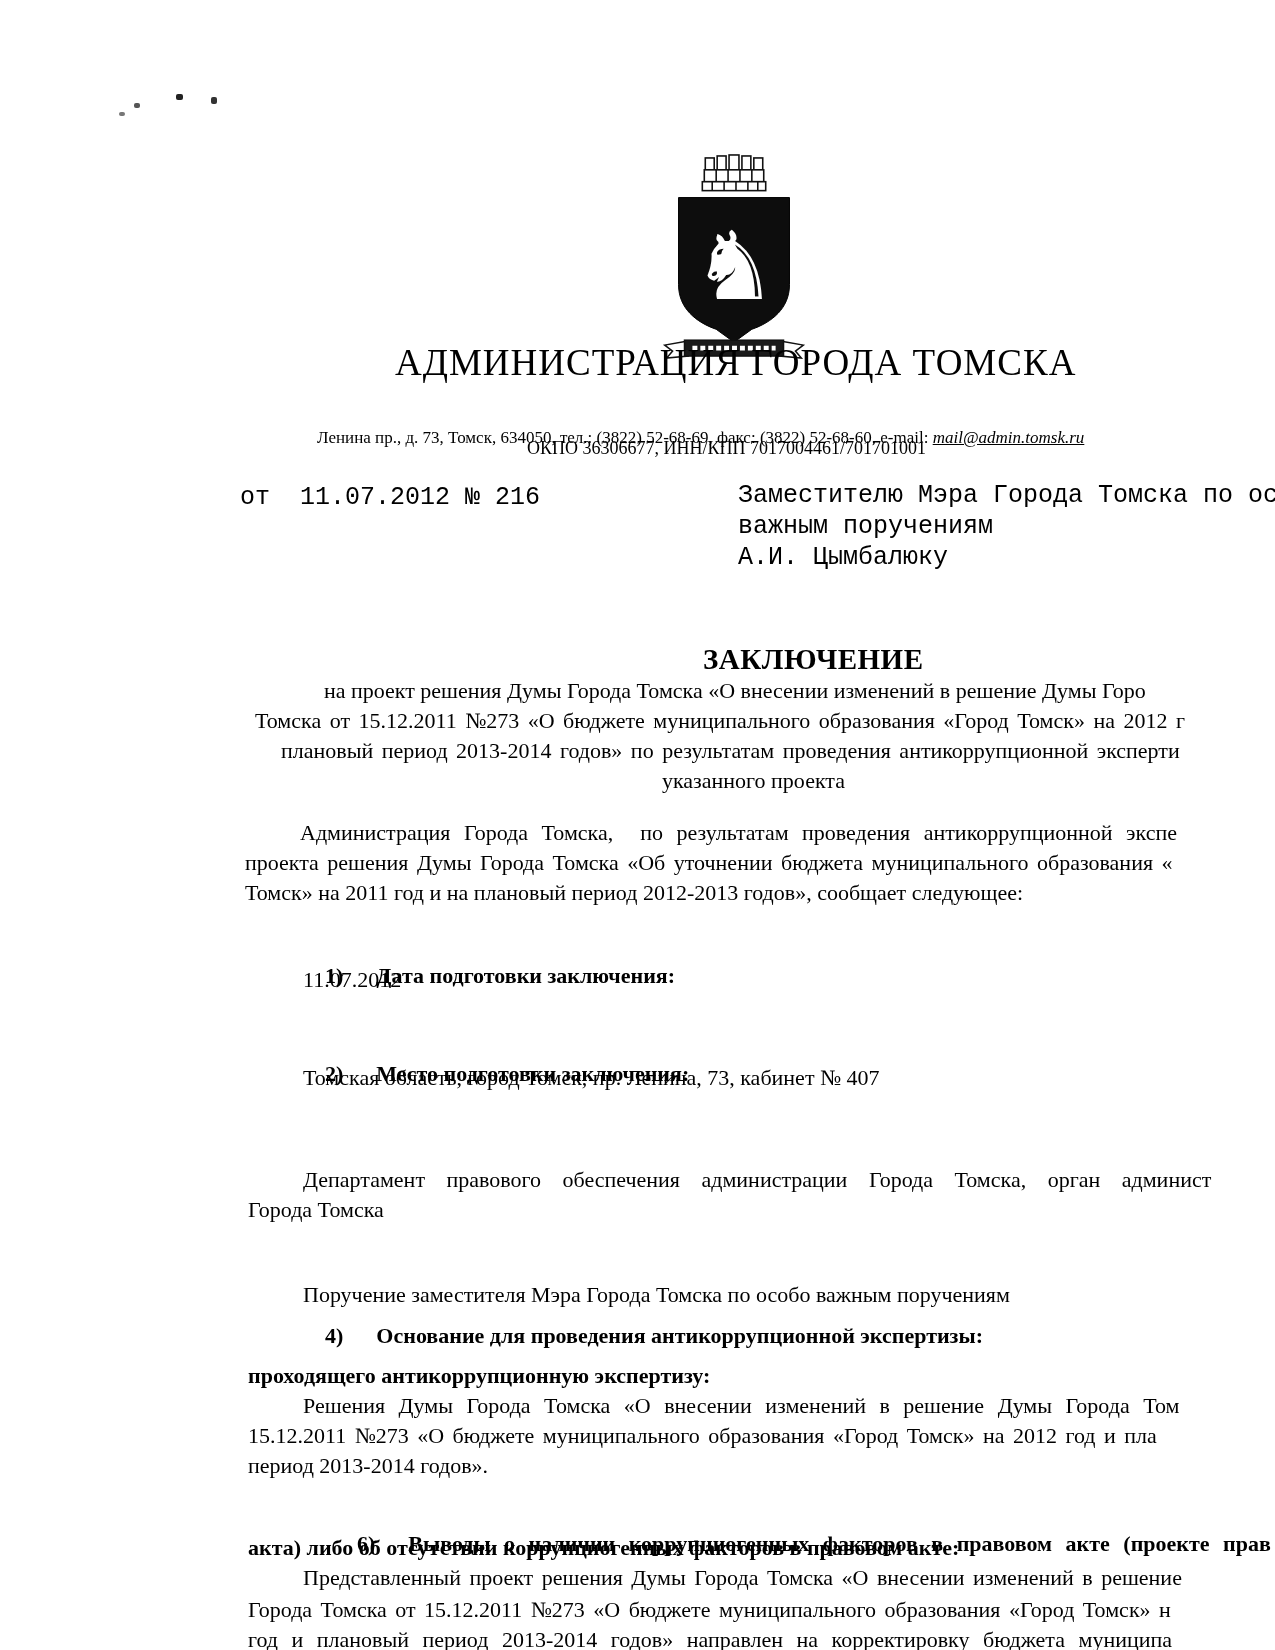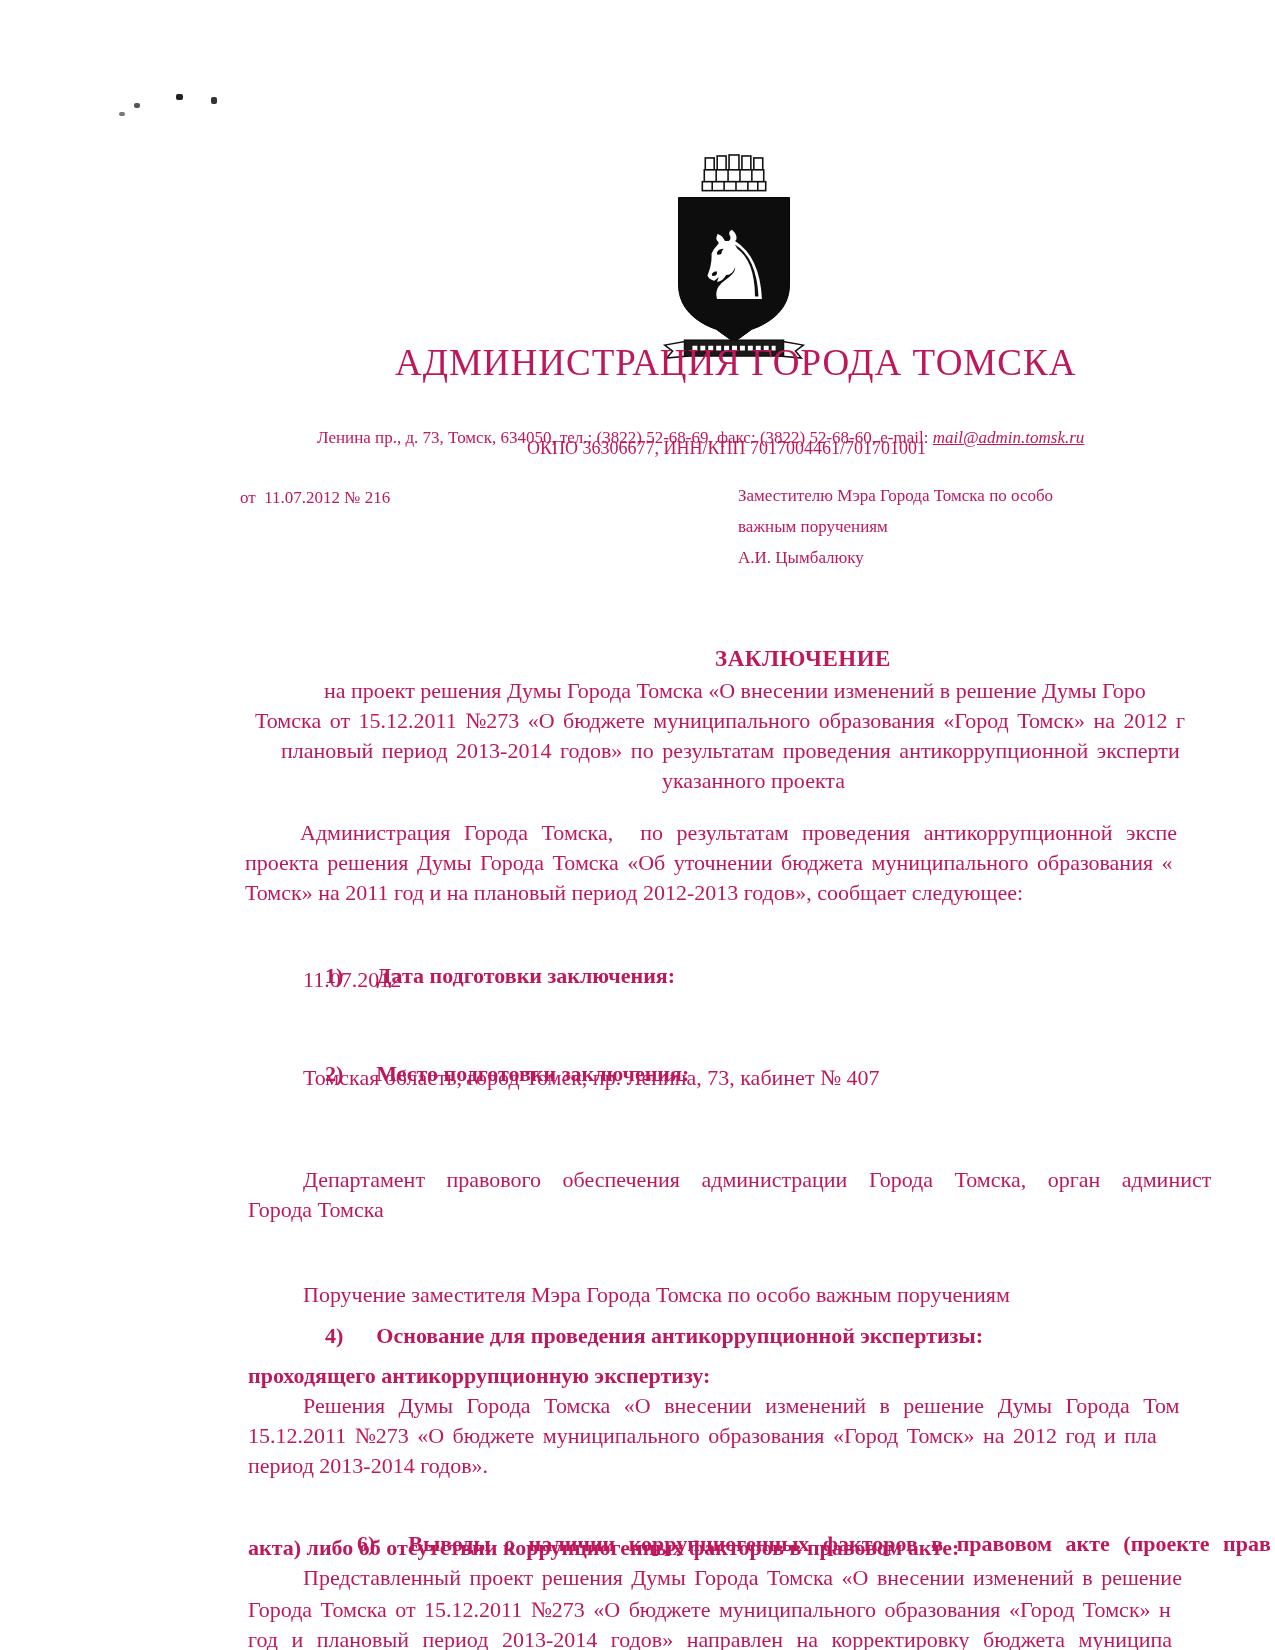--- a/index.html
+++ b/index.html
@@ -10,31 +10,31 @@
     background:#ffffff;
     overflow:hidden;
     font-family:"Liberation Serif","DejaVu Serif",serif;
     color:#1b1b1b;
   }
   .line{
     position:absolute;
     white-space:pre;
     font-size:22px;
     line-height:26px;
-    color:#be185d;
+    color:#000000;
   }
   .bold{font-weight:bold;}
   .w1{word-spacing:3px;}
   .w2{word-spacing:8px;}
   .w3{word-spacing:16px;}
   .org-name{font-size:37px;letter-spacing:1px;}
   .contact{font-size:17px;}
   .codes{font-size:18px;}
-  .meta{font-size:17px;}
-  .doc-title{font-size:23px;font-weight:bold;letter-spacing:0.5px;margin-left:12px;}
+  .meta{font-size:25px;font-family:Liberation Mono, monospace;}
+  .doc-title{font-size:29px;font-weight:bold;letter-spacing:0.5px;}
   .item-num{display:inline-block;margin-right:33px;}
   .email{text-decoration:underline;font-style:italic;}
   .speck{position:absolute;border-radius:2px;}
   .emblem{position:absolute;left:660px;top:152px;}
 </style>
 </head>
 <body>
 
 <div class="page">
 

